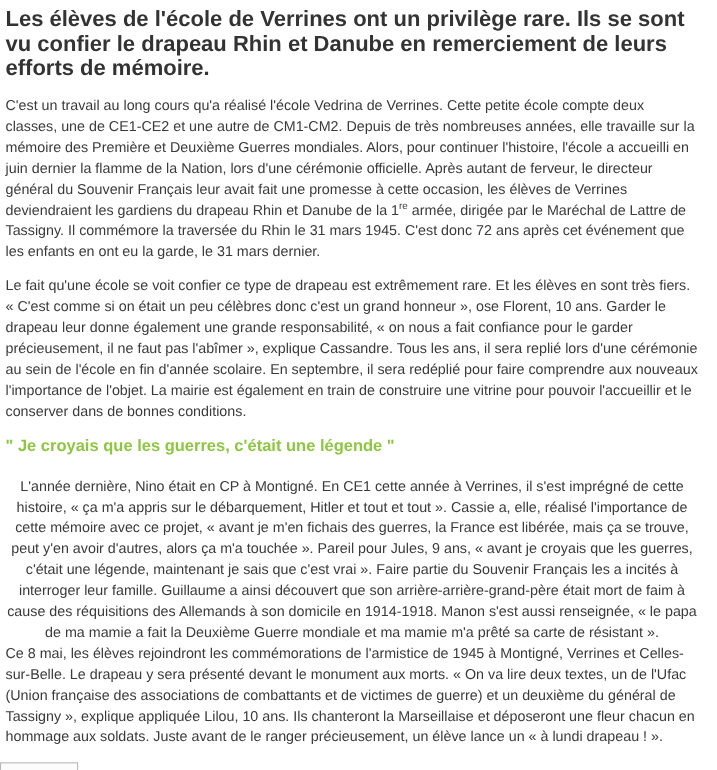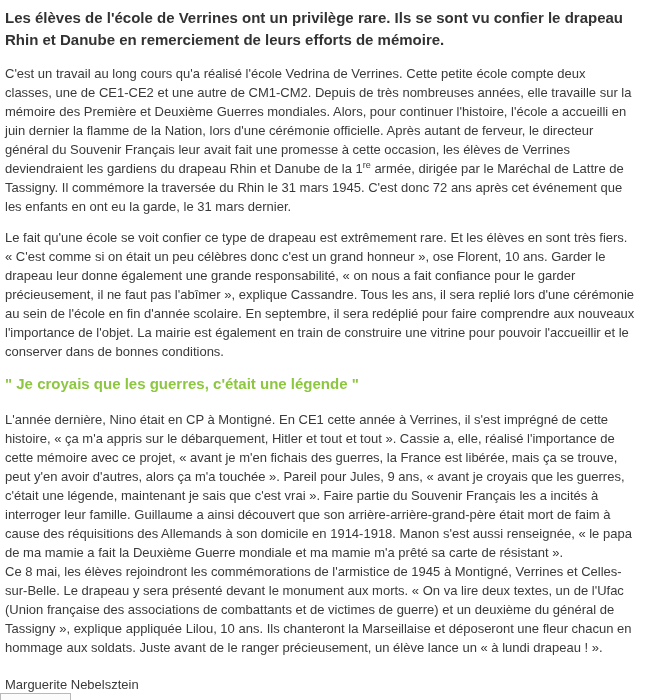--- a/index.html
+++ b/index.html
@@ -14,34 +14,35 @@
     position: relative;
     font-family: "Liberation Sans", sans-serif;
     color: #3a3a3a;
   }
   .content {
     padding: 7px 6px 0 5px;
     width: 641px;
     box-sizing: border-box;
   }
   .headline {
-    font-size: 15px;
+    font-size: 20px;
     line-height: 22px;
     font-weight: bold;
     color: #333333;
     margin: 0 0 13px 0;
   }
   .para {
     font-size: 13px;
     line-height: 19px;
     margin: 0 0 12px 0;
     color: #3a3a3a;
   }
   .para.mb0 {
     margin-bottom: 0;
+    text-align: center;
   }
   .subheading {
     font-size: 15px;
     line-height: 20px;
     font-weight: bold;
     color: #8dc63f;
     margin: 13px 0 16px 0;
   }
   .it {
   }

